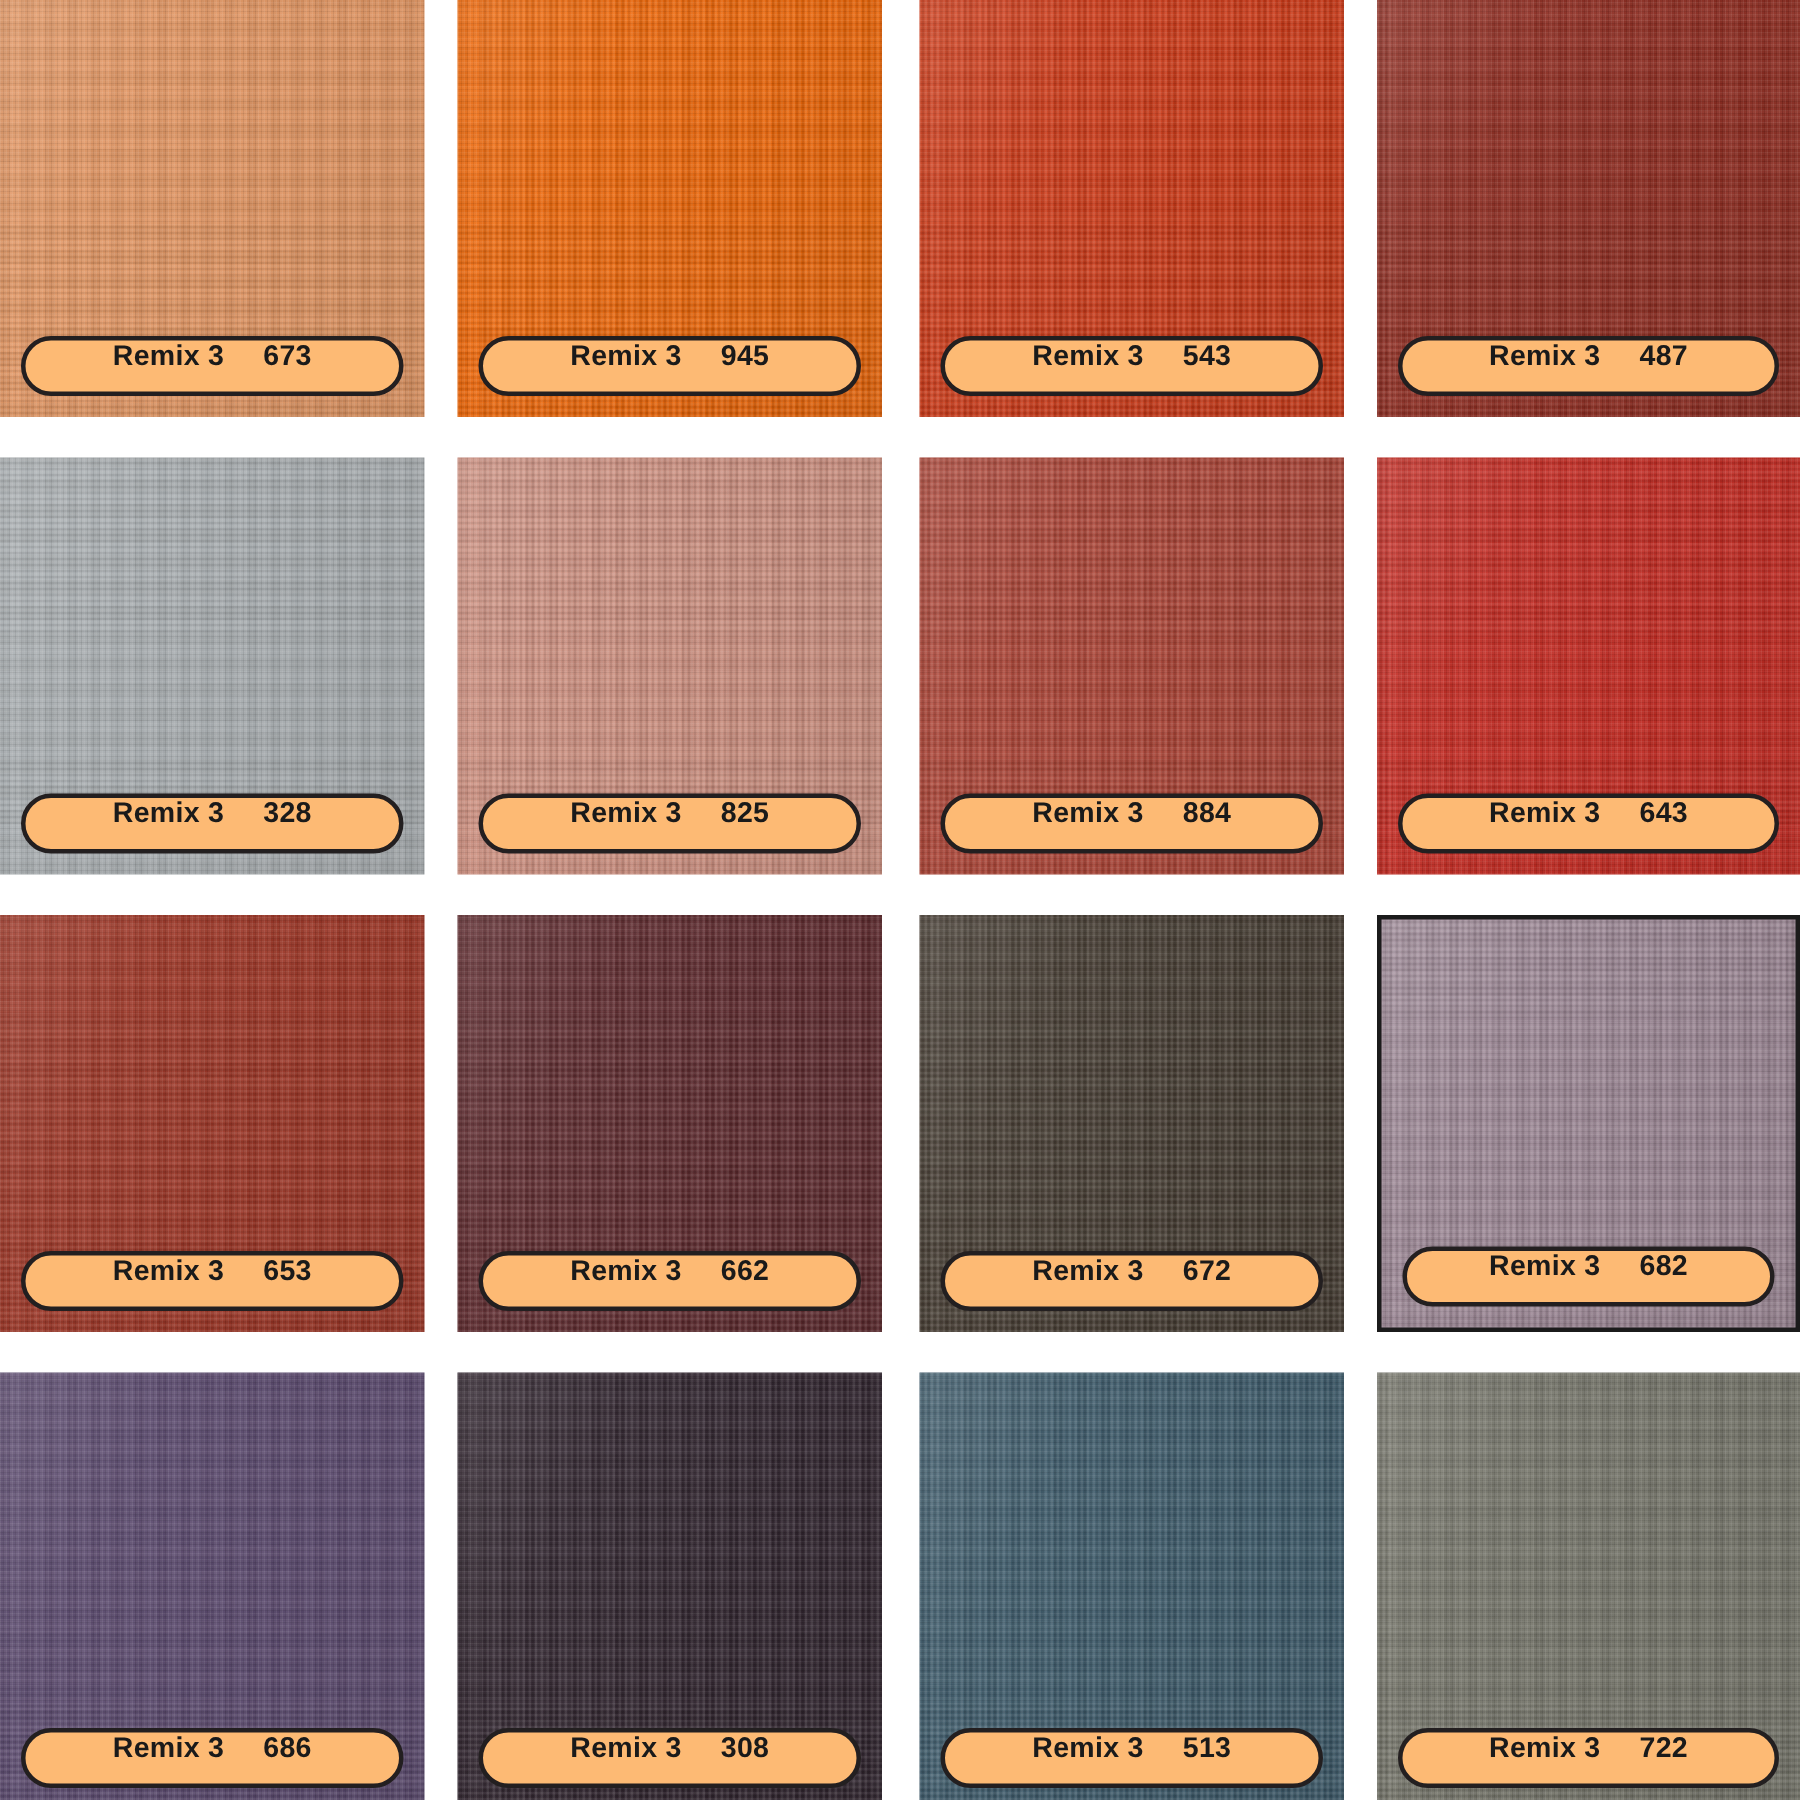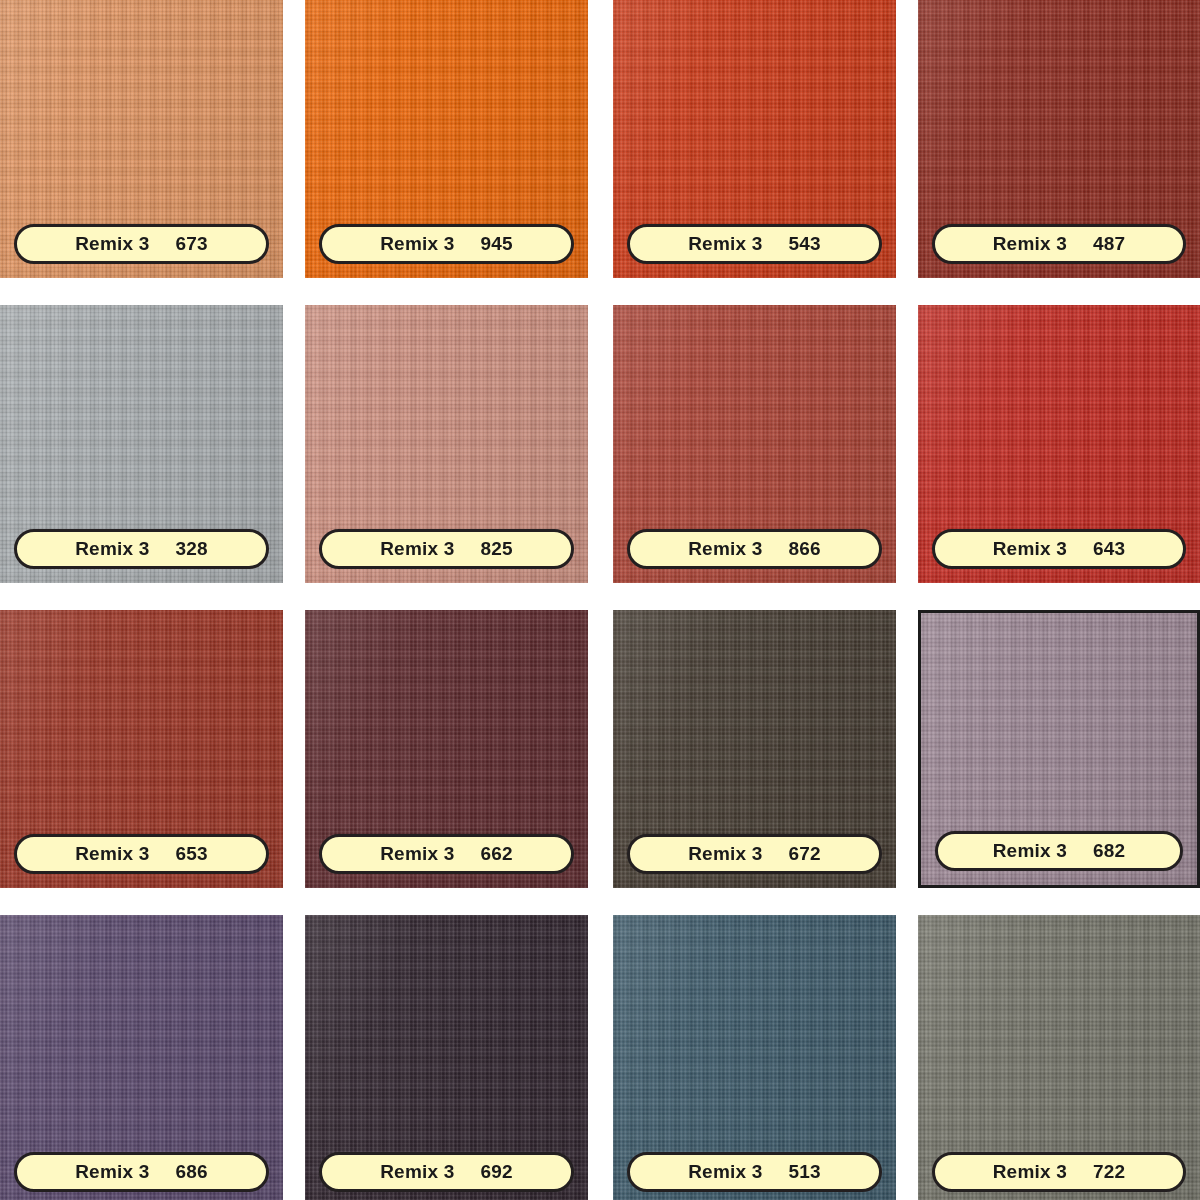--- a/index.html
+++ b/index.html
@@ -78,25 +78,25 @@
         rgba(0,0,0,0.06) 100%);
     pointer-events: none;
   }
 
   .label-pill {
     position: absolute;
     left: 14px;
     right: 14px;
     bottom: 14px;
     height: 40px;
-    background: #fef9c3;
+    background: #fdba74;
     border: 3px solid #231f20;
     border-radius: 21px;
     display: flex;
-    align-items: center;
+    align-items: flex-start;
     justify-content: center;
     gap: 26px;
     box-sizing: border-box;
     z-index: 3;
   }
 
   .label-brand,
   .label-code {
     font-family: "Liberation Sans", sans-serif;
     font-weight: bold;
@@ -161,21 +161,21 @@
       <div class="label-pill">
         <span class="label-brand">Remix 3</span>
         <span class="label-code">825</span>
       </div>
     </div>
     <div class="swatch row-2" style="left: 613px; top: 305px; width: 283px; height: 278px; background: rgb(171, 68, 54);">
       <div class="fabric"></div>
       <div class="sheen"></div>
       <div class="label-pill">
         <span class="label-brand">Remix 3</span>
-        <span class="label-code">866</span>
+        <span class="label-code">884</span>
       </div>
     </div>
     <div class="swatch row-2" style="left: 918px; top: 305px; width: 282px; height: 278px; background: rgb(194, 42, 34);">
       <div class="fabric"></div>
       <div class="sheen"></div>
       <div class="label-pill">
         <span class="label-brand">Remix 3</span>
         <span class="label-code">643</span>
       </div>
     </div>
@@ -217,21 +217,21 @@
       <div class="label-pill">
         <span class="label-brand">Remix 3</span>
         <span class="label-code">686</span>
       </div>
     </div>
     <div class="swatch row-4" style="left: 305px; top: 915px; width: 283px; height: 285px; background: rgb(50, 38, 48);">
       <div class="fabric"></div>
       <div class="sheen"></div>
       <div class="label-pill">
         <span class="label-brand">Remix 3</span>
-        <span class="label-code">692</span>
+        <span class="label-code">308</span>
       </div>
     </div>
     <div class="swatch row-4" style="left: 613px; top: 915px; width: 283px; height: 285px; background: rgb(62, 91, 107);">
       <div class="fabric"></div>
       <div class="sheen"></div>
       <div class="label-pill">
         <span class="label-brand">Remix 3</span>
         <span class="label-code">513</span>
       </div>
     </div>

